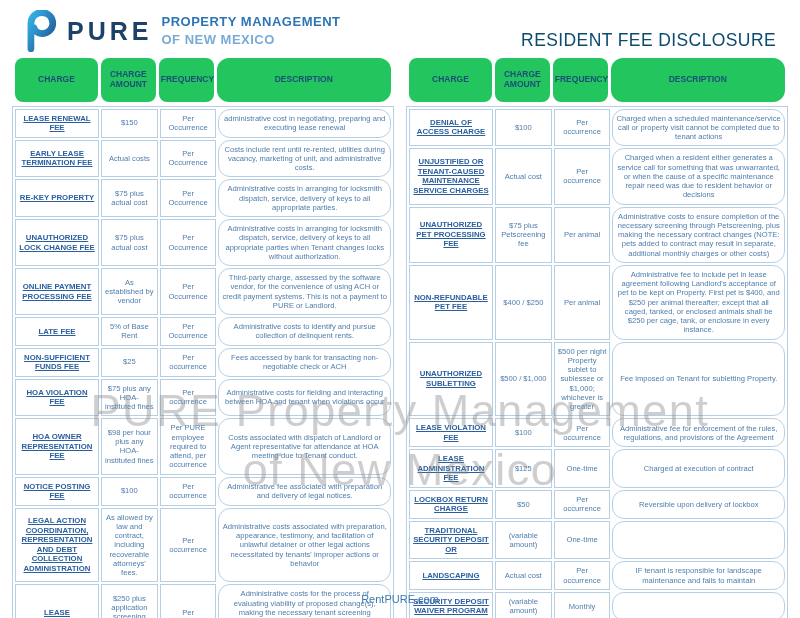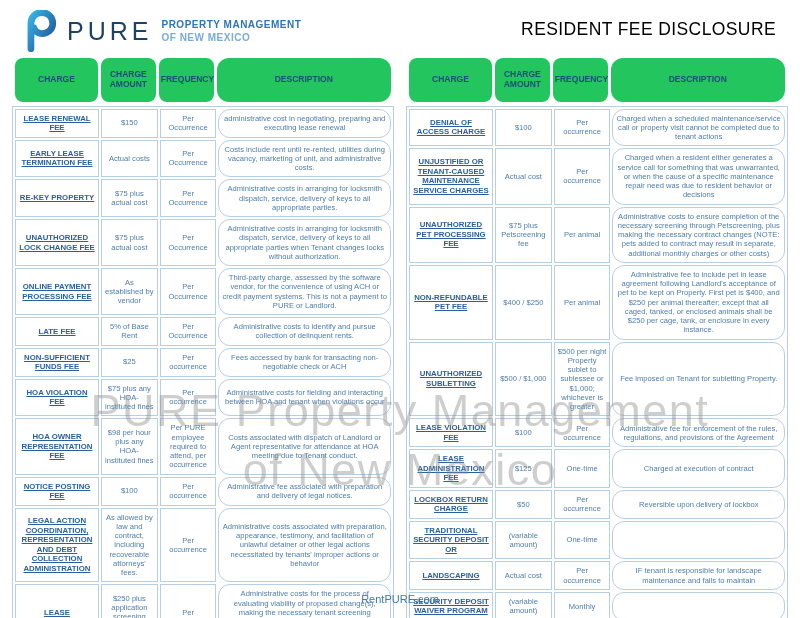--- a/index.html
+++ b/index.html
@@ -3,25 +3,25 @@
 <meta charset="utf-8">
 <style>
   html,body{margin:0;padding:0;background:#fff;}
   .page{position:relative;width:800px;height:618px;background:#fff;overflow:hidden;
         font-family:"Liberation Sans",sans-serif;}
   
   .header{display:flex;justify-content:space-between;align-items:flex-start;
           padding:10px 24px 4px 24px;}
   .logo{display:flex;align-items:center;gap:9px;}
   .logo-mark svg{display:block;}
-  .brand{font-size:25px;font-weight:normal;color:#1c4268;letter-spacing:4px;line-height:1;}
-  .tagline{font-size:10px;font-weight:bold;letter-spacing:.5px;line-height:1.35;}
+  .brand{font-size:25px;font-weight:bold;color:#1c4268;letter-spacing:4px;line-height:1;}
+  .tagline{font-size:13px;font-weight:bold;letter-spacing:.5px;line-height:1.35;}
   .tagline .l1{color:#2e75b6;}
   .tagline .l2{color:#79abd6;}
-  .doc-title{color:#000000;font-size:17.5px;font-weight:500;letter-spacing:.4px;margin-top:9px;}
+  .doc-title{color:#0c4a6e;font-size:17.5px;font-weight:500;letter-spacing:.4px;margin-top:20px;}
   
   .main{display:flex;gap:12px;padding:0 12px;margin-top:2px;}
   .fee-table{flex:1;min-width:0;}
   .thead{display:table;width:100%;table-layout:fixed;border-collapse:separate;
          border-spacing:3px 0;margin-bottom:4px;}
   .hcell{display:table-cell;background:#22c55e;border-radius:8px;color:#1d4e79;
          font-weight:bold;font-size:8.5px;text-align:center;vertical-align:middle;
          padding:12px 2px;line-height:1.15;}
   .c0{width:22.5%;} .c1{width:14.5%;} .c2{width:14.5%;} .c3{width:48.5%;border-radius:12px;}
   .tbody-wrap{border:1px solid #b7cfe5;}

